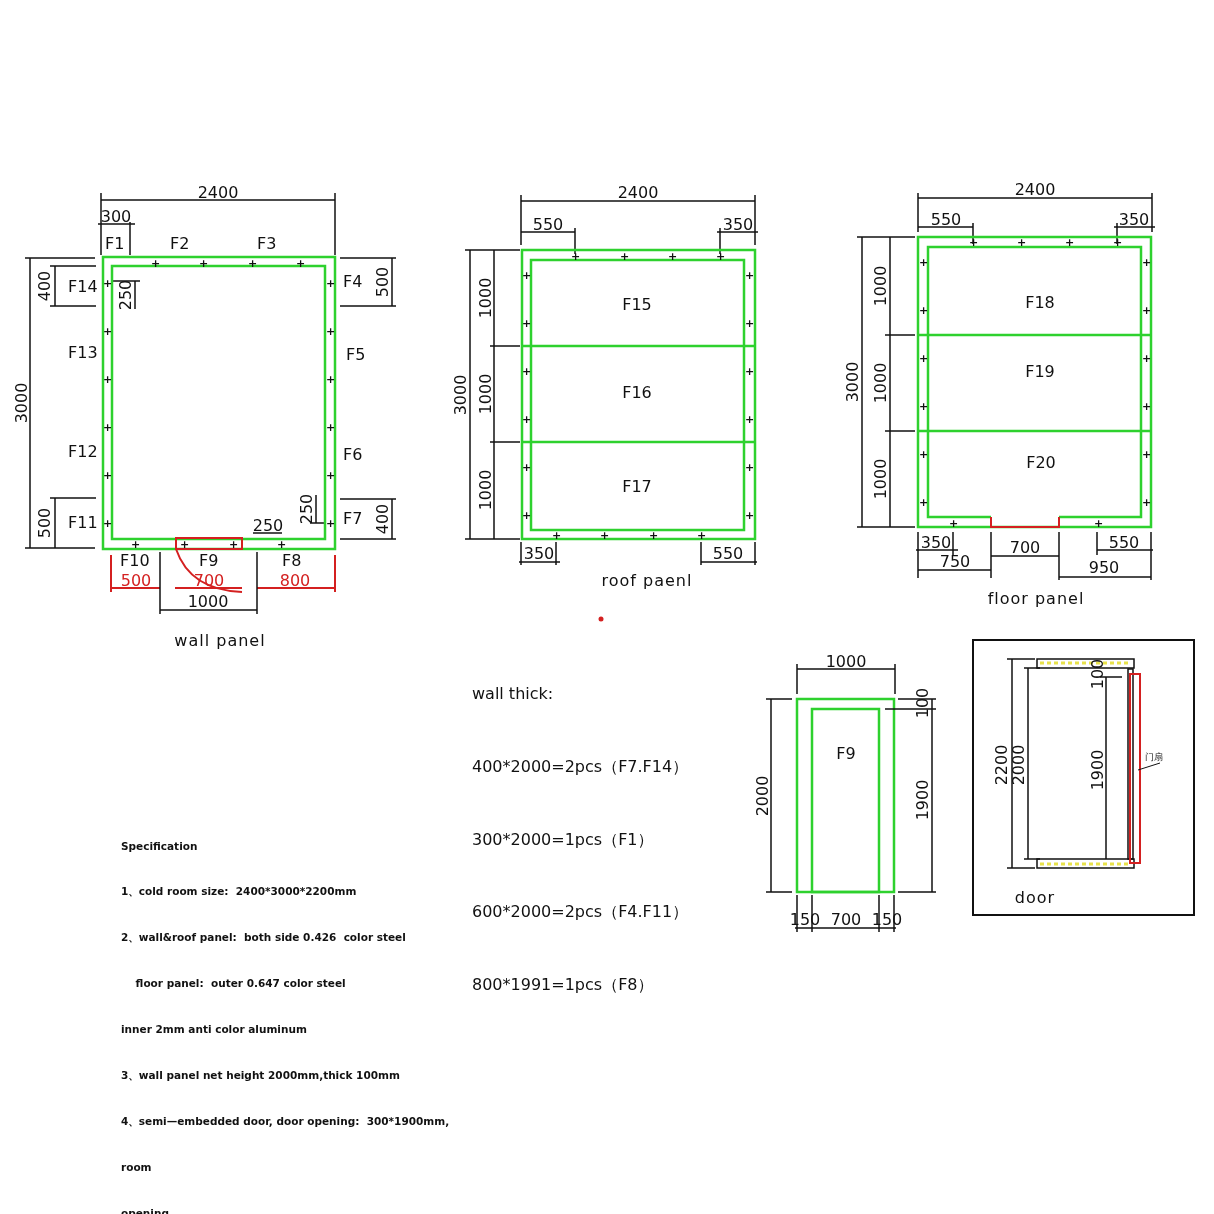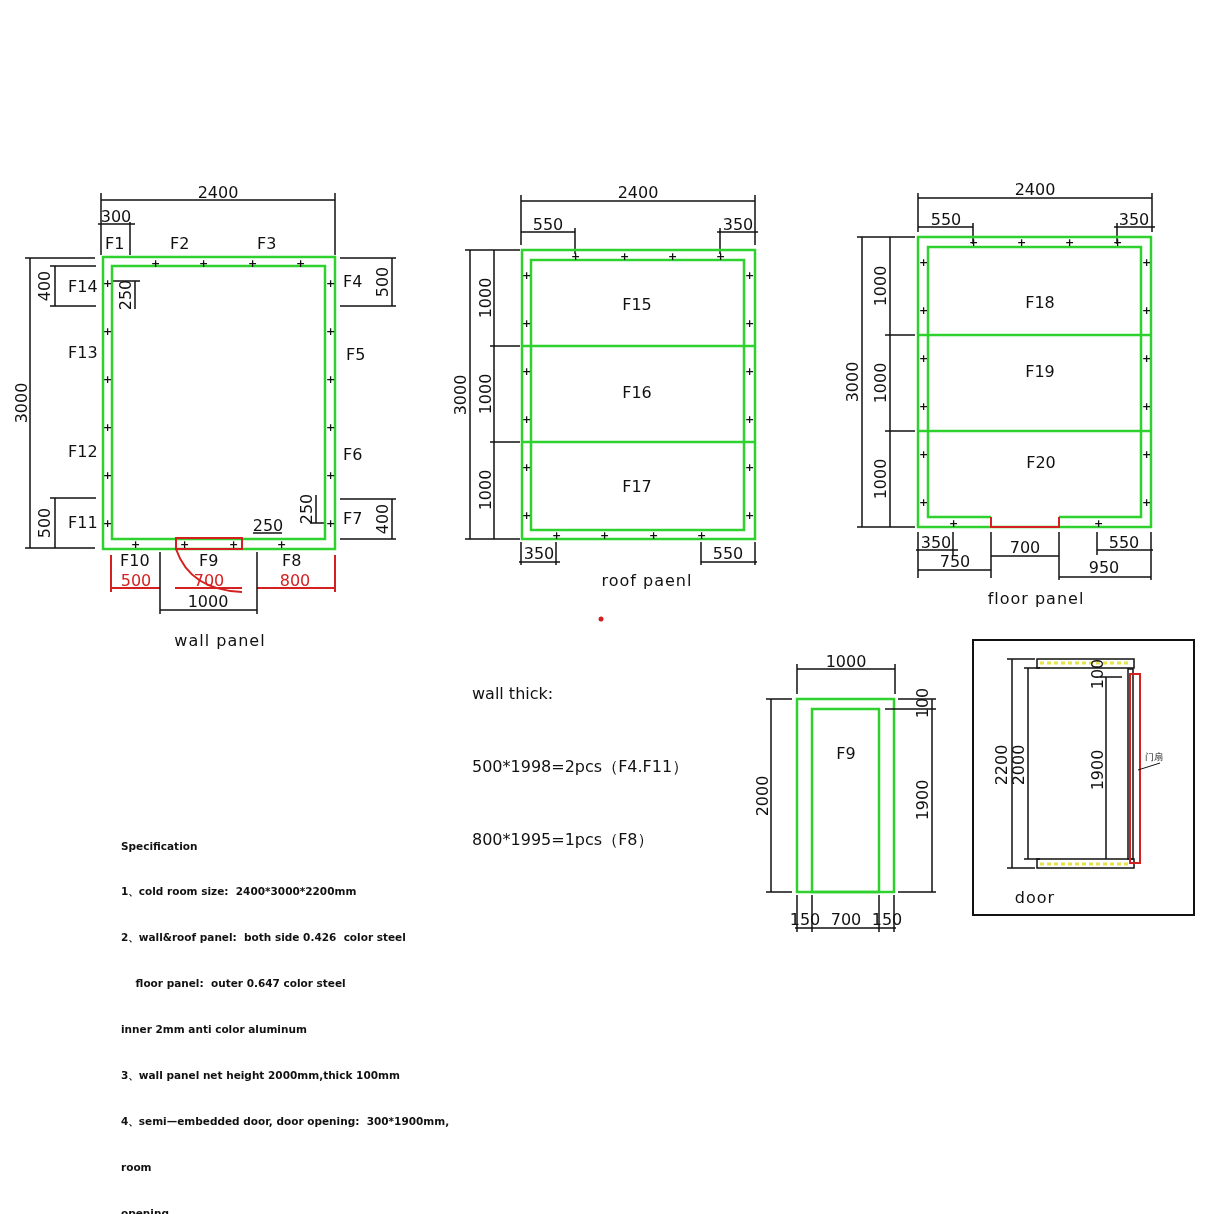--- a/index.html
+++ b/index.html
@@ -302,22 +302,24 @@
     <line x1="1138" y1="770" x2="1160" y2="763" stroke="#111" stroke-width="1"></line>
     <text x="1145" y="760" font-size="9" fill="#111" font-family="DejaVu Sans, sans-serif">门扇</text>
     <text class="cap" x="1035" y="903" text-anchor="middle">door</text>
   </g>
 </svg>
 
 <div id="door-box"></div>
 
 <div id="bom">
   <div>wall thick:</div>
-  <div>500*1998=2pcs（F4.F11）</div>
-  <div>800*1995=1pcs（F8）</div>
+  <div>400*2000=2pcs（F7.F14）</div>
+  <div>300*2000=1pcs（F1）</div>
+  <div>600*2000=2pcs（F4.F11）</div>
+  <div>800*1991=1pcs（F8）</div>
   
   
   
   
   
   
 </div>
 
 <div id="spec">
   <div>Specification</div>

